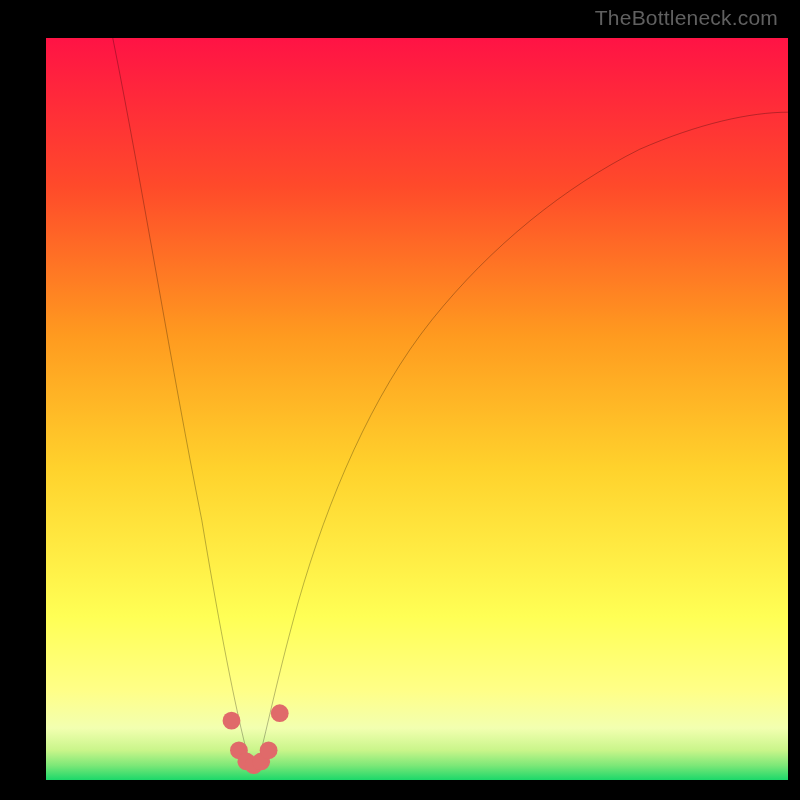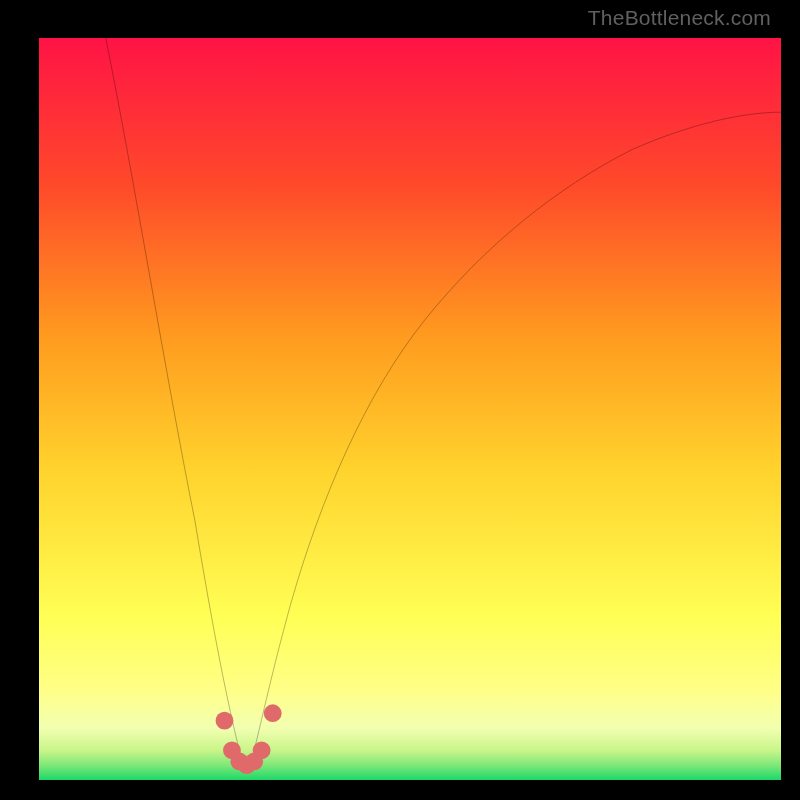--- a/index.html
+++ b/index.html
@@ -6,21 +6,21 @@
     margin: 0;
     padding: 0;
     width: 800px;
     height: 800px;
     background: #000;
     overflow: hidden;
     font-family: Arial, Helvetica, sans-serif;
   }
   .frame {
     position: absolute;
-    left: 1px;
+    left: 8px;
     top: 0;
     width: 788px;
     height: 800px;
     background: #000;
   }
   .plot-area {
     position: absolute;
     left: 38px;
     top: 38px;
     width: 742px;

